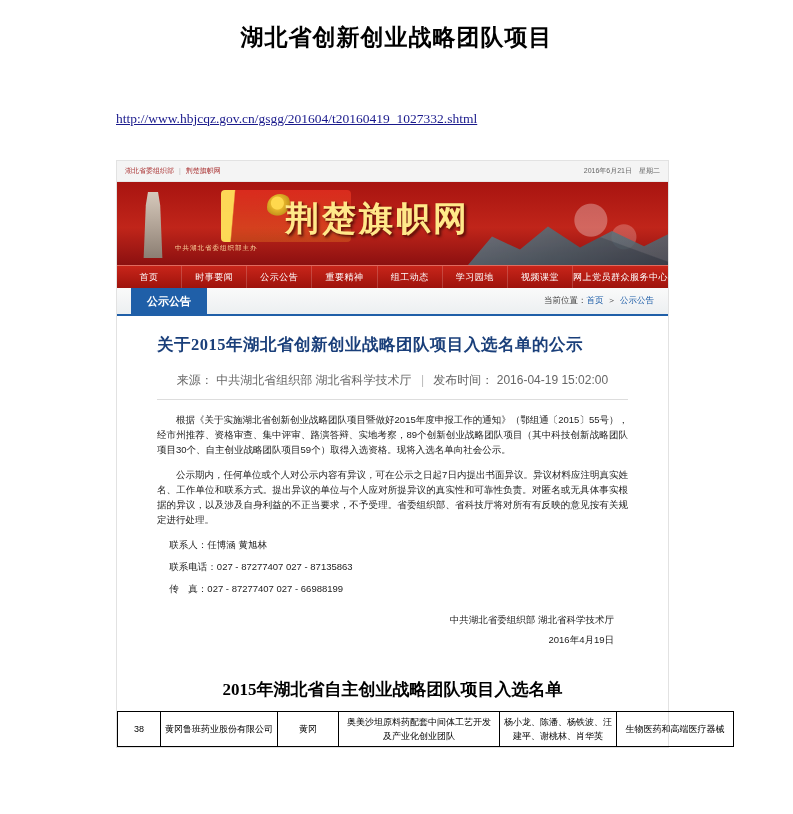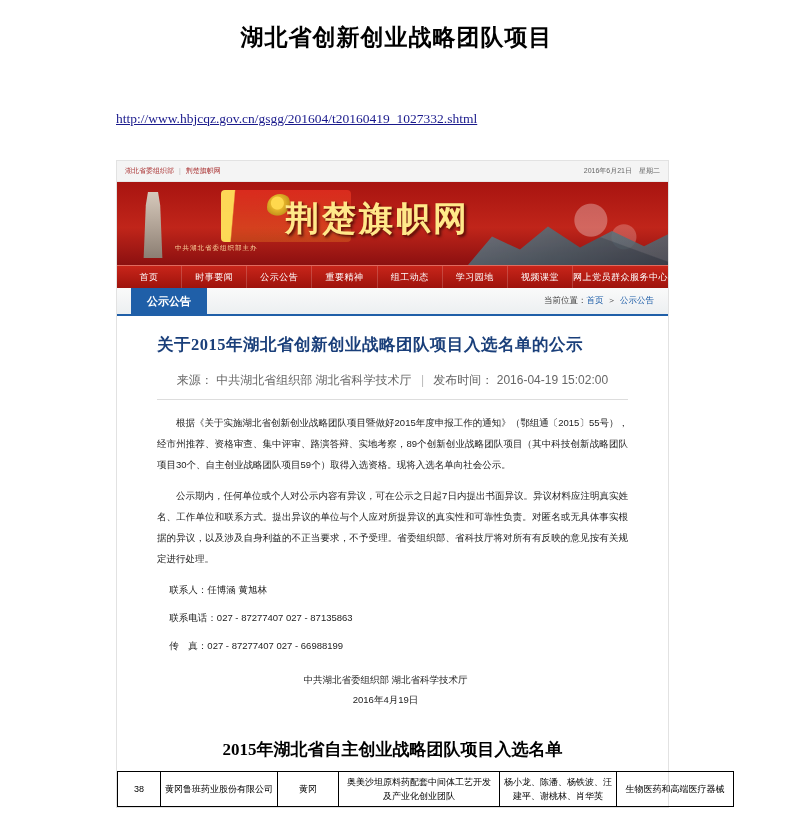--- a/index.html
+++ b/index.html
@@ -173,28 +173,28 @@
     color: #666;
     margin-top: 16px;
     padding-bottom: 10px;
     border-bottom: 1px solid #ddd;
   }
   .art-meta .bar { color: #bbb; margin: 0 6px; }
   .art-body { margin-top: 12px; }
   .art-body p {
     margin: 0 0 10px 0;
     font-size: 9.5px;
-    line-height: 21px;
+    line-height: 15px;
     text-align: justify;
     color: #222;
     text-indent: 2em;
   }
   .art-body p.contact { text-indent: 1.3em; margin-bottom: 7px; }
   .sign {
-    text-align: center;
+    text-align: right;
     font-size: 9.5px;
     line-height: 20px;
     color: #222;
     margin-top: 14px;
     padding-right: 14px;
   }
 
   
   .list-title {
     text-align: center;

